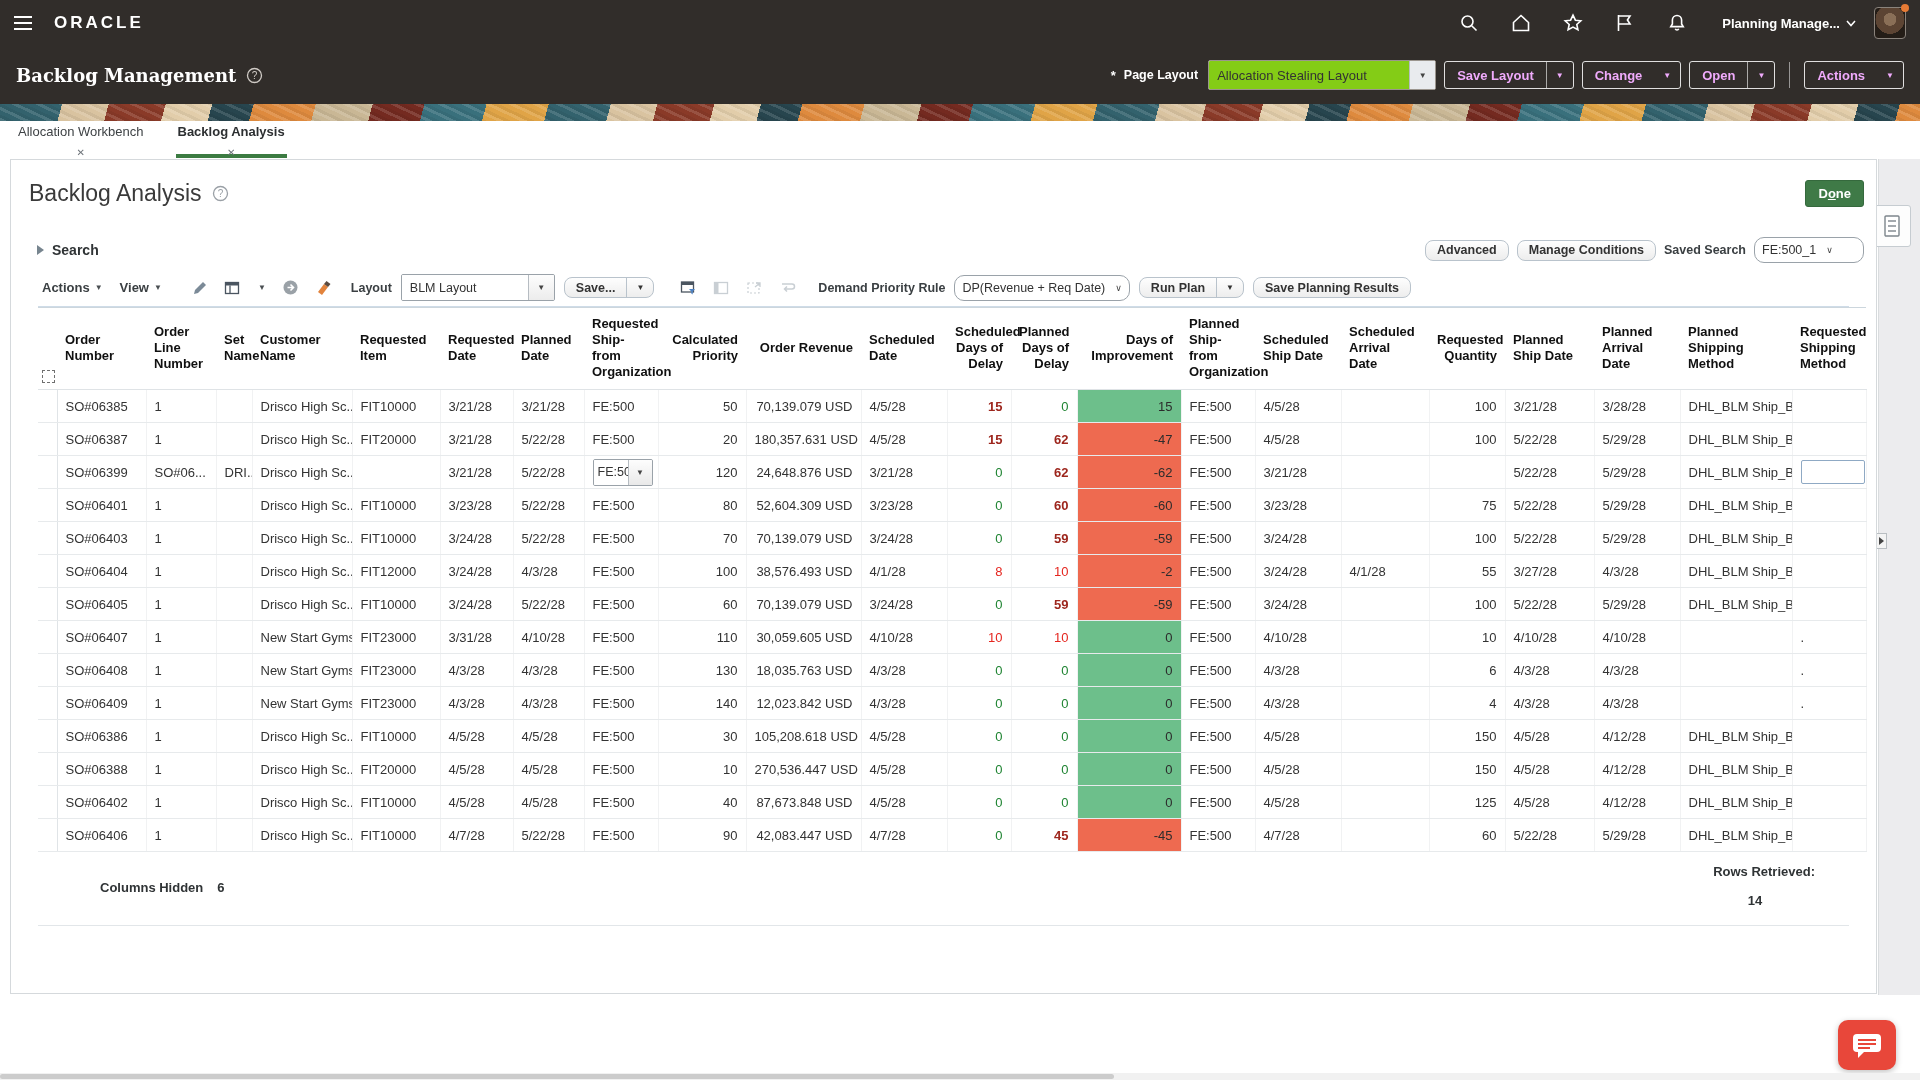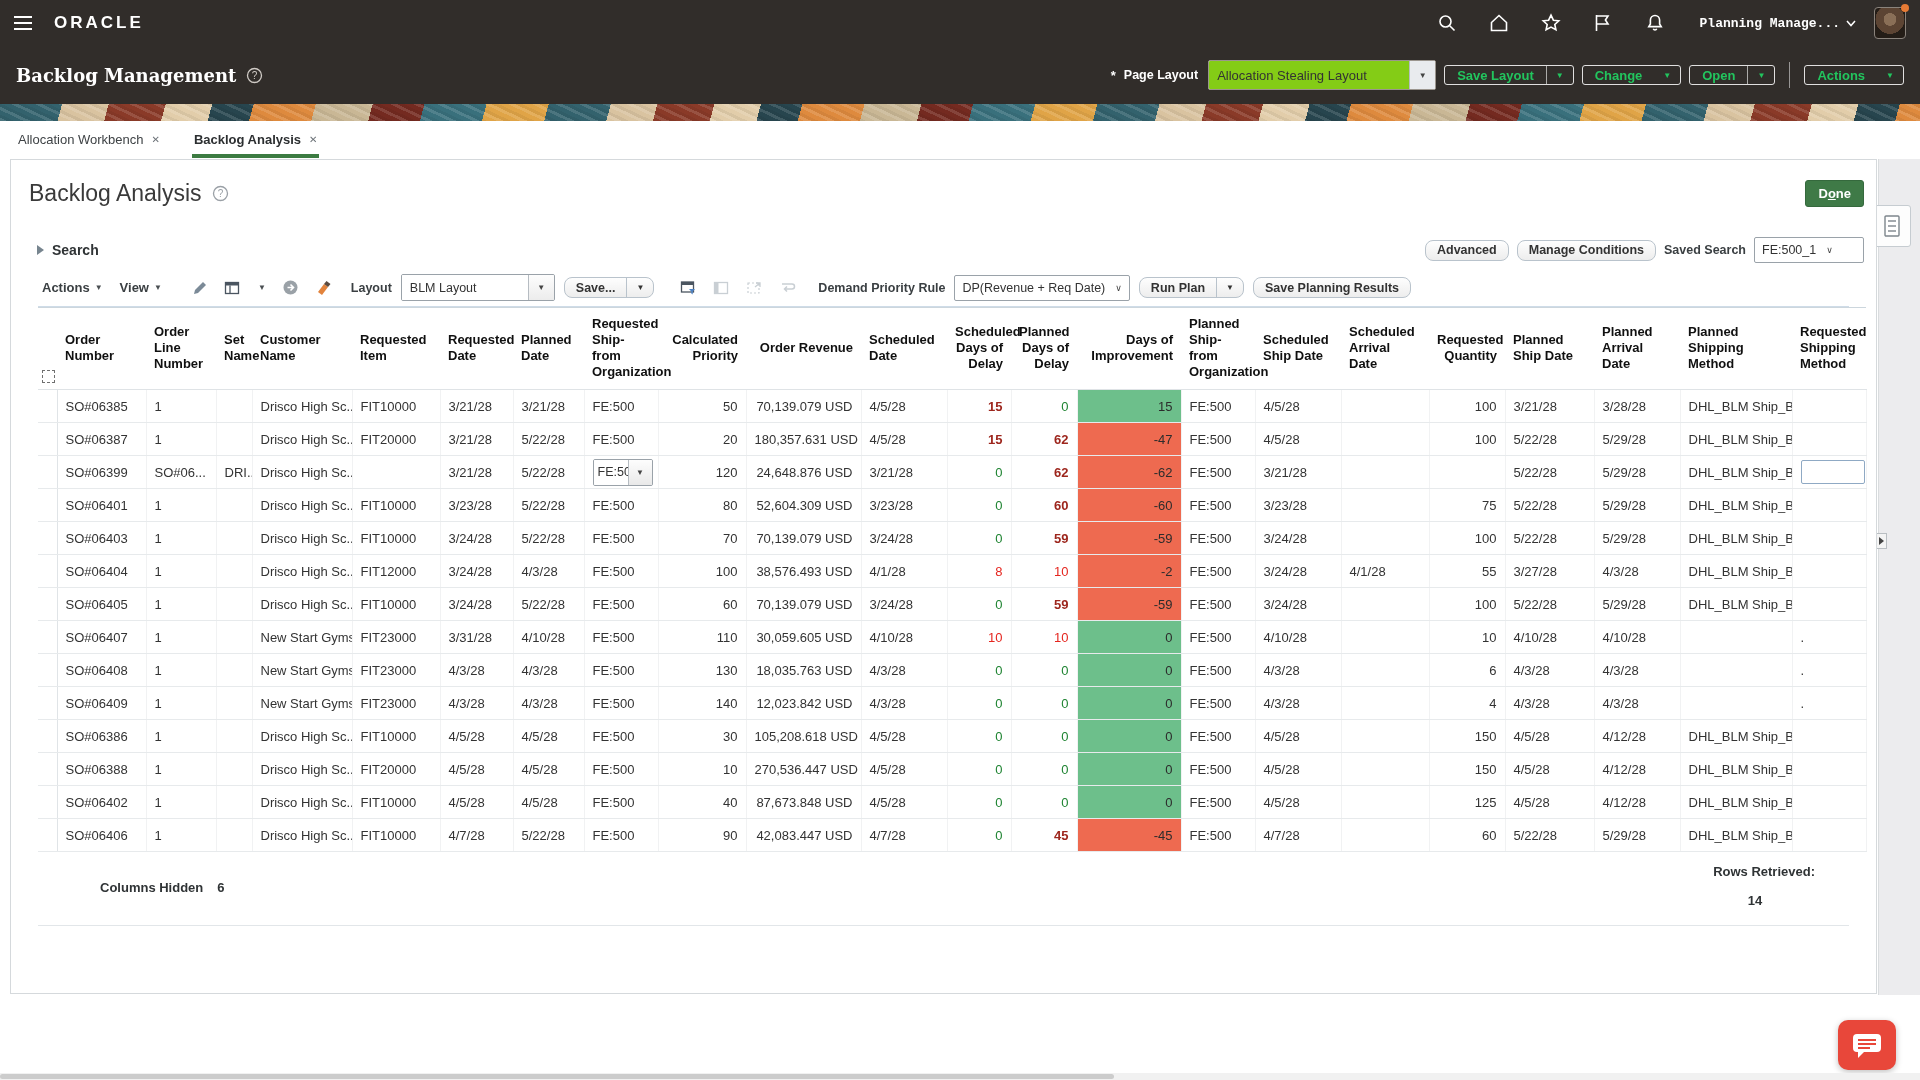--- a/index.html
+++ b/index.html
@@ -7,52 +7,52 @@
     font-family:"Liberation Sans","DejaVu Sans",sans-serif; font-size:13px; color:#333; }
 
   
   .topbar { height:46px; background:#312d2a; display:flex; align-items:center; padding:0 14px; gap:10px; }
   .hamburger { width:26px; height:26px; background:none; border:none; cursor:pointer; display:flex; flex-direction:column; justify-content:center; gap:4px; }
   .hamburger span { display:block; width:18px; height:2px; background:#fff; }
   .brand { color:#fff; font-weight:700; font-size:17px; letter-spacing:3px; margin-left:4px; }
   .tb-spacer { flex:1; }
   .tb-icon { width:30px; height:30px; display:flex; align-items:center; justify-content:center; background:none; border:none; cursor:pointer; margin:0 6px; }
   .tb-icon svg { stroke:#fff; fill:none; stroke-width:1.6; }
-  .tb-user { color:#fff; font-weight:700; font-size:13px; display:flex; align-items:center; gap:6px; margin:0 8px 0 14px; white-space:nowrap; cursor:pointer; background:none; border:none;font-family:Liberation Mono, monospace; }
+  .tb-user { color:#fff; font-weight:700; font-size:13px; display:flex; align-items:center; gap:6px; margin:0 8px 0 14px; white-space:nowrap; cursor:pointer; background:none; border:none; }
   .avatar-wrap { position:relative; }
   .avatar { width:32px; height:32px; border-radius:4px; border:1px solid #8a837c;
     background:radial-gradient(circle at 50% 38%, #8a6f57 0 26%, #5c4433 27% 60%, #241d17 61%); }
   .avatar-dot { position:absolute; top:-3px; right:-3px; width:8px; height:8px; border-radius:50%; background:#e77b35; }
 
   
   .pageheader { height:58px; background:#312d2a; display:flex; align-items:center; padding:0 16px; }
   .ph-title { color:#fff; font-family:"DejaVu Serif","Liberation Serif",serif; font-size:18px; font-weight:700; }
   .ph-help { margin-left:10px; }
   .help-ic { display:inline-flex; }
   .ph-right { margin-left:auto; display:flex; align-items:center; gap:8px; }
   .req-mark { color:#fff; font-weight:700; }
   .ph-label { color:#fff; font-weight:700; font-size:12.5px; margin-right:2px; white-space:nowrap; }
   .combo-lg { display:inline-flex; height:30px; border:1px solid #9b958e; border-radius:2px; overflow:hidden; background:#fff; }
   .combo-lg .val { width:200px; padding:0 8px; display:flex; align-items:center; color:#333; font-size:13px; background:#84cc16; }
   .combo-lg .btn { width:26px; display:flex; align-items:center; justify-content:center; background:#e9ebee; border-left:1px solid #b6bcc2; color:#444; font-size:8px; cursor:pointer; }
-  .dkbtn { display:inline-flex; height:20px; border:1px solid rgba(255,255,255,.85); border-radius:3px; color:#22c55e; font-weight:700; font-size:13px; align-items:center; background:transparent; cursor:pointer; }
+  .dkbtn { display:inline-flex; height:28px; border:1px solid rgba(255,255,255,.85); border-radius:3px; color:#f0abfc; font-weight:700; font-size:13px; align-items:center; background:transparent; cursor:pointer; }
   .dkbtn .lbl { padding:0 12px; display:flex; align-items:center; height:100%; }
   .dkbtn .caret { padding:0 9px; font-size:8px; display:flex; align-items:center; height:100%; }
   .dkbtn.split .caret { border-left:1px solid rgba(255,255,255,.6); }
   .vdiv { width:1px; height:26px; background:rgba(255,255,255,.5); margin:0 6px; }
 
   
   .banner { height:17px;
     background-image:
       repeating-linear-gradient(25deg, rgba(255,255,255,.12) 0 3px, rgba(0,0,0,.05) 3px 6px, transparent 6px 10px),
       repeating-linear-gradient(105deg, #33626d 0 60px, #d9c3a0 60px 105px, #8a3a28 105px 160px, #e2cdaa 160px 205px, #27454e 205px 245px, #de8a3e 245px 305px, #c9b795 305px 360px, #742a20 360px 410px, #39707c 410px 470px, #e0a447 470px 530px); }
 
   
   .tabbar { height:37px; background:#fff; display:flex; align-items:flex-end; padding:0 16px; gap:30px; }
-  .tab { display:inline-flex; align-items:center; gap:8px; height:34px; padding:0 2px; font-size:13px; color:#3e4245; cursor:pointer; border-bottom:4px solid transparent; }
+  .tab { display:inline-flex; align-items:center; gap:8px; height:34px; padding:0 2px; font-size:13px; color:#3e4245; cursor:pointer; border-bottom:4px solid transparent;flex-direction:column; }
   .tab .x { font-size:10px; color:#6d7379; }
   .tab.active { font-weight:700; color:#2c2f31; border-bottom-color:#3c7b42; }
 
   
   .rail { position:absolute; top:159px; right:0; width:42px; height:836px; background:#ececee; border-left:1px solid #d9dcde; }
   .panel-toggle { position:absolute; top:46px; left:-6px; width:38px; height:42px; background:#fdfdfd; border:1px solid #c6ccd1; border-radius:3px; display:flex; align-items:center; justify-content:center; cursor:pointer; }
   .rail-arrow { position:absolute; top:374px; left:-4px; width:12px; height:16px; background:#f4f4f4; border:1px solid #b9bec2; display:flex; align-items:center; justify-content:center; cursor:pointer; }
   .rail-arrow i { width:0; height:0; border-top:4px solid transparent; border-bottom:4px solid transparent; border-left:5px solid #444; }
 
   
@@ -65,21 +65,21 @@
   .search-row { display:flex; align-items:center; margin:30px 12px 0 26px; }
   .disc-tri { width:0; height:0; border-top:5px solid transparent; border-bottom:5px solid transparent; border-left:7px solid #77858f; margin-right:8px; }
   .search-lbl { font-weight:700; font-size:14px; color:#2f3335; }
   .search-right { margin-left:auto; display:flex; align-items:center; gap:8px; }
 
   .ltbtn { display:inline-flex; align-items:center; height:21px; padding:0 11px; background:linear-gradient(#fefefe,#ededed); border:1px solid #b9c3cc; border-radius:8px; font-weight:700; font-size:12.5px; color:#333; cursor:pointer; white-space:nowrap; }
   .ltbtn.split { padding:0; }
   .ltbtn.split .lbl { padding:0 11px; height:100%; display:flex; align-items:center; }
   .ltbtn.split .caret { padding:0 9px; height:100%; display:flex; align-items:center; font-size:8px; border-left:1px solid #b9c3cc; }
   .plain-lbl { font-weight:600; font-size:12.5px; color:#3a3f42; white-space:nowrap; }
-  .fake-select { display:inline-flex; align-items:center; justify-content:flex-start; height:26px; min-width:110px; padding:0 7px; background:#fff; border:1px solid #9aa2a9; border-radius:2px; font-size:12.5px; color:#333; cursor:pointer; gap:10px; white-space:nowrap; }
+  .fake-select { display:inline-flex; align-items:center; justify-content:flex-start; height:26px; min-width:110px; padding:0 7px; background:#fff; border:1px solid #9aa2a9; border-radius:10px; font-size:12.5px; color:#333; cursor:pointer; gap:10px; white-space:nowrap; }
   .fake-select .chev { font-size:9px; color:#444; }
 
   .results-lbl { margin:20px 0 0 26px; font-size:14px; color:#3a3f42; }
 
   .toolbar { display:flex; align-items:center; gap:9px; margin:6px 27px 0 27px; height:38px; border-bottom:1px solid #cfdce8; }
   .menu-item { display:inline-flex; align-items:center; gap:5px; font-weight:700; font-size:13px; color:#3a3f42; background:none; border:none; cursor:pointer; padding:0 4px; }
   .menu-item .car { font-size:8px; color:#4a4f52; }
   .tool-ic { width:24px; height:24px; display:flex; align-items:center; justify-content:center; background:none; border:none; cursor:pointer; }
   .tool-gap { width:4px; }
   .combo-md { display:inline-flex; height:27px; border:1px solid #9aa2a9; border-radius:2px; overflow:hidden; }

